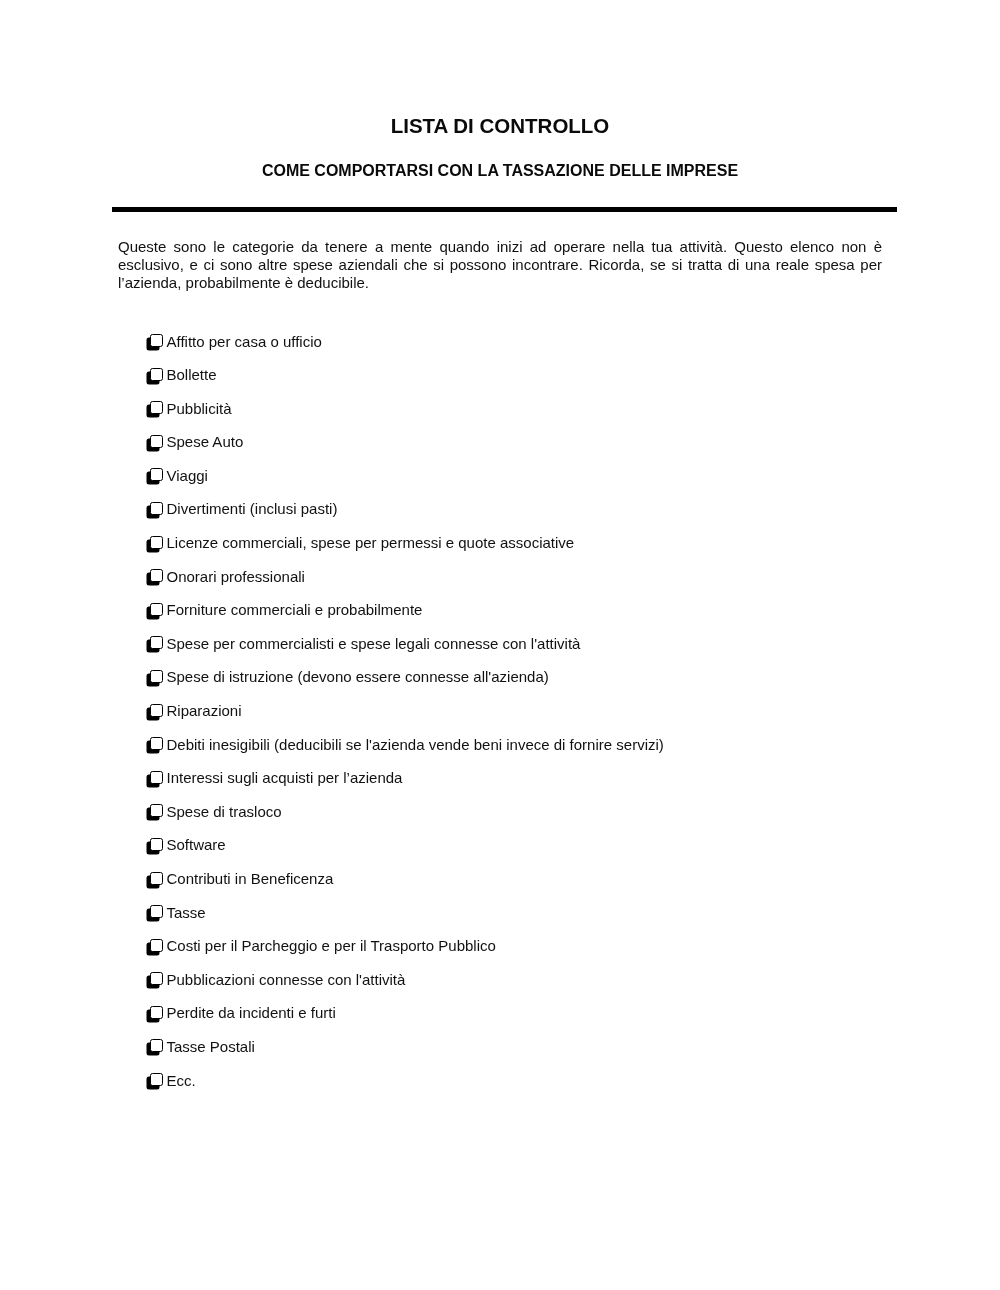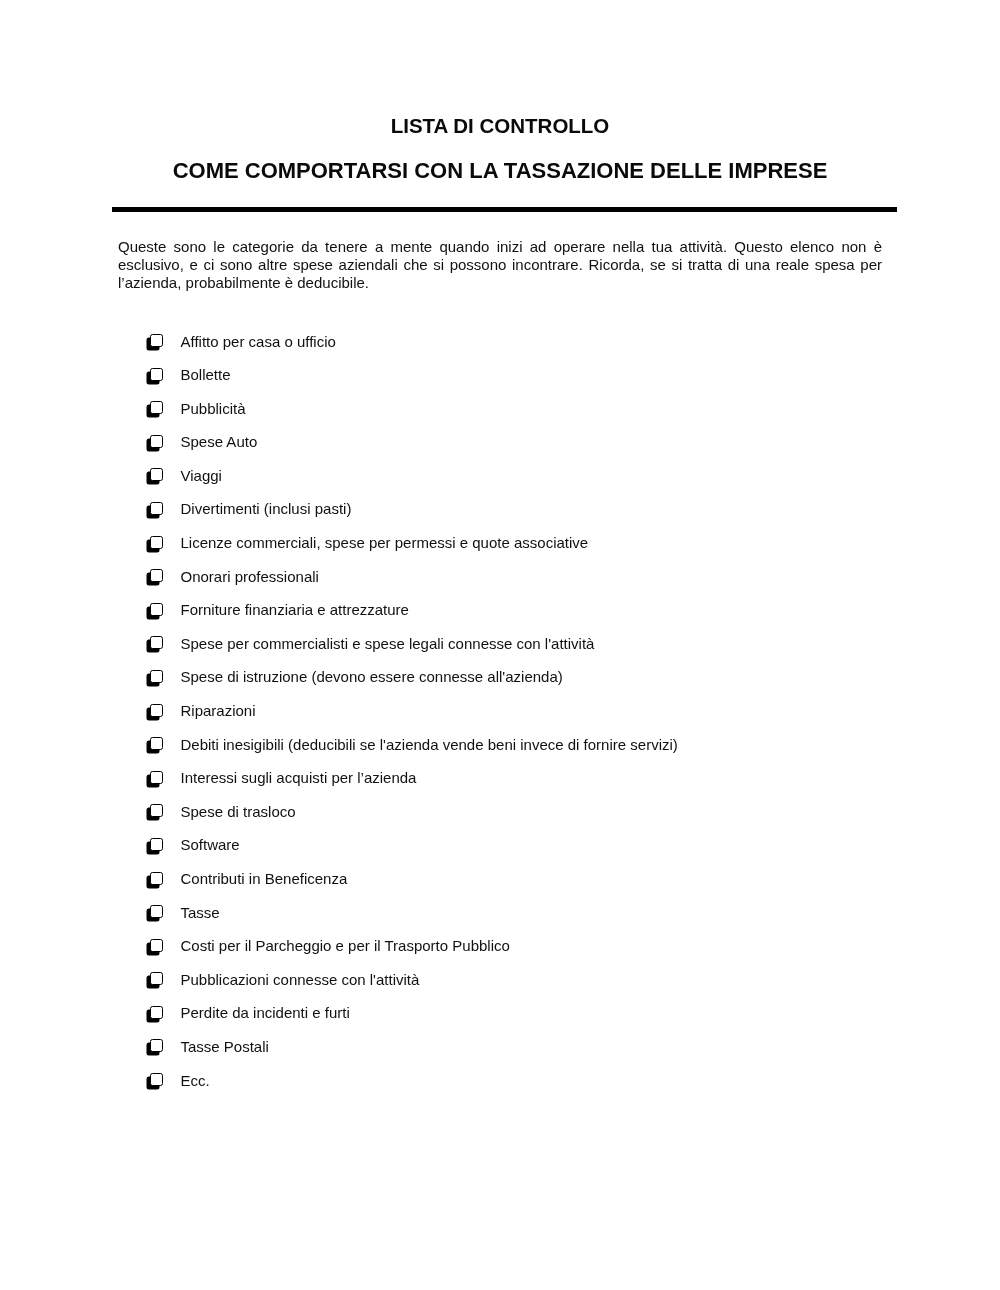--- a/index.html
+++ b/index.html
@@ -23,21 +23,21 @@
     margin: 0;
     padding-top: 113px;
     font-size: 20.5px;
     line-height: 25px;
     font-weight: bold;
     text-align: center;
     color: #0a0a0a;
   }
   .doc-subtitle {
     margin: 20px 0 16px 0;
-    font-size: 22px;
+    font-size: 16px;
     line-height: 25px;
     font-weight: bold;
     text-align: center;
     color: #0a0a0a;
   }
   .rule {
     margin: 24px 0 0 -6px;
     width: 785px;
     height: 4.5px;
     background: #000000;
@@ -49,21 +49,21 @@
     text-align: justify;
     color: #111111;
   }
   .checklist {
     margin-top: 40px;
     padding-left: 28px;
   }
   .check-item {
     display: flex;
     align-items: flex-start;
-    gap: 18px;
+    gap: 4px;
     height: 20px;
     margin-bottom: 13.6px;
   }
   .checkbox {
     flex: 0 0 auto;
     width: 11px;
     height: 11px;
     background: #ffffff;
     border: 1.7px solid #000000;
     border-radius: 2.5px;
@@ -124,21 +124,21 @@
     <span class="check-label">Licenze commerciali, spese per permessi e quote associative</span>
   </div>
 
   <div class="check-item">
     <span class="checkbox"></span>
     <span class="check-label">Onorari professionali</span>
   </div>
 
   <div class="check-item">
     <span class="checkbox"></span>
-    <span class="check-label">Forniture finanziaria e attrezzature</span>
+    <span class="check-label">Forniture commerciali e probabilmente</span>
   </div>
 
   <div class="check-item">
     <span class="checkbox"></span>
     <span class="check-label">Spese per commercialisti e spese legali connesse con l'attività</span>
   </div>
 
   <div class="check-item">
     <span class="checkbox"></span>
     <span class="check-label">Spese di istruzione (devono essere connesse all'azienda)</span>

